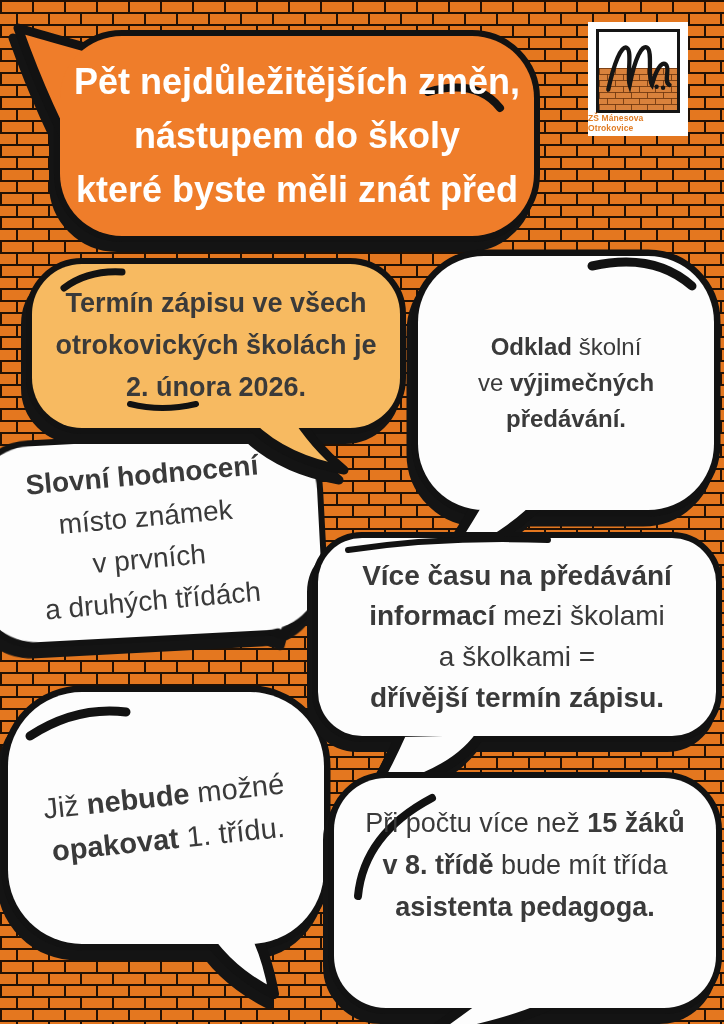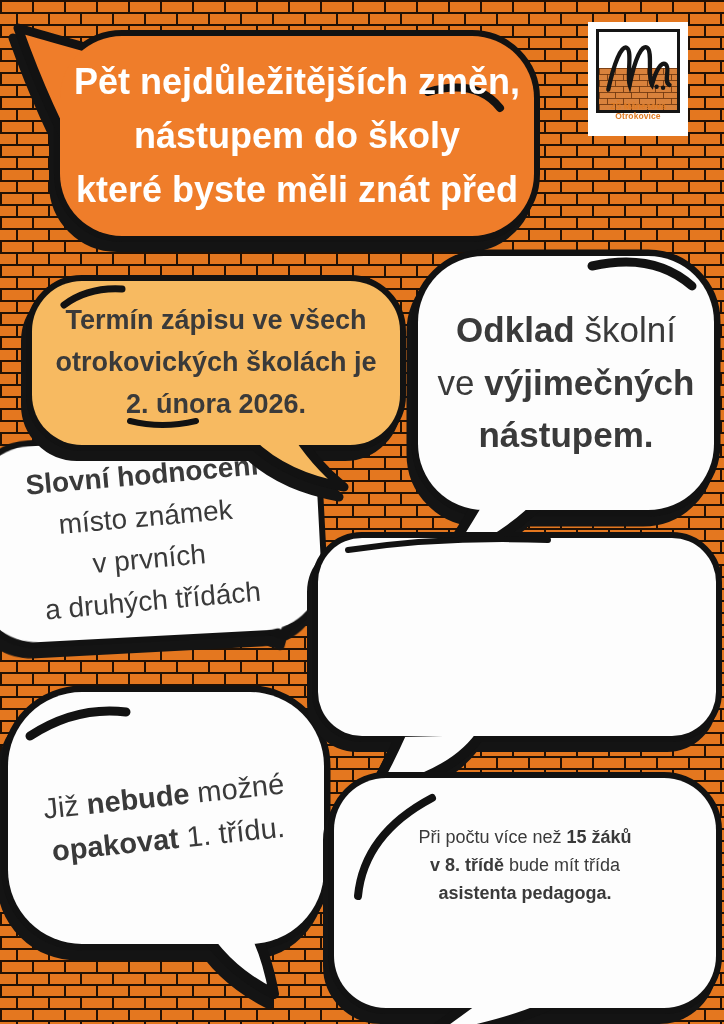--- a/index.html
+++ b/index.html
@@ -32,21 +32,21 @@
     position:absolute;display:flex;flex-direction:column;align-items:center;justify-content:center;
     text-align:center;color:#3A3A3A;font-weight:400;
   }
   .btext .b{font-weight:700;}
   .line{white-space:nowrap;}
   
   .logo{position:absolute;left:588px;top:22px;width:100px;height:114px;background:#fff;z-index:5;}
   .logo-frame{position:absolute;left:8px;top:7px;width:84px;height:84px;border:3px solid #151515;box-sizing:border-box;background:#fff;overflow:hidden;}
   .logo-brick{position:absolute;left:0;bottom:0;width:100%;height:42px;}
   .logo-m{position:absolute;left:0;top:0;width:100%;height:100%;}
-  .logo-name{position:absolute;left:0;bottom:15px;width:100%;text-align:center;font-size:8.5px;font-weight:700;color:#E07C24;letter-spacing:0.1px;}
+  .logo-name{position:absolute;left:0;bottom:3px;width:100%;font-size:8.5px;font-weight:700;color:#E07C24;letter-spacing:0.1px;}
 </style>
 </head>
 <body>
 
 <div class="poster bricks">
 
   <div class="logo">
     <div class="logo-frame">
       <div class="logo-brick bricks-small"></div>
       <svg class="logo-m" viewBox="0 0 84 84">
@@ -65,21 +65,21 @@
       <rect x="52" y="16" width="474" height="200" rx="62" fill="#EF7D2A"></rect>
       <path d="M 420,72 Q 468,58 492,88" fill="none" stroke="#121212" stroke-width="8" stroke-linecap="round"></path>
     </svg>
     <div class="btext" style="left:52px;right:18px;top:16px;bottom:16px;color:#fff;font-weight:700;font-size:36px;line-height:1.5">
       <div class="line">Pět nejdůležitějších změn,</div>
       <div class="line">nástupem do školy</div>
       <div class="line">které byste měli znát před</div>
     </div>
   </div>
 
-  <div class="bubble" style="left:24px;top:271px;width:400px;height:235px;z-index:2">
+  <div class="bubble" style="left:24px;top:254px;width:400px;height:235px;z-index:2">
     <svg width="400" height="235" viewBox="0 0 400 235">
       <rect x="8" y="10" width="368" height="164" rx="50" fill="#F7BA61" stroke="#121212" stroke-width="12"></rect>
       <path d="M 216,160 Q 252,204 320,216 Q 290,192 268,156 Z" fill="#F7BA61" stroke="#121212" stroke-width="9" stroke-linejoin="round"></path>
       <rect x="8" y="10" width="368" height="164" rx="50" fill="#F7BA61"></rect>
       <path d="M 40,34 Q 64,16 98,18" fill="none" stroke="#121212" stroke-width="7" stroke-linecap="round"></path>
       <path d="M 106,150 Q 138,158 172,150" fill="none" stroke="#121212" stroke-width="6" stroke-linecap="round"></path>
     </svg>
     <div class="btext" style="left:8px;right:24px;top:10px;bottom:61px;font-weight:700;font-size:27px;line-height:1.55">
       <div class="line">Termín zápisu ve všech</div>
       <div class="line">otrokovických školách je</div>
@@ -87,24 +87,24 @@
     </div>
   </div>
 
   <div class="bubble" style="left:406px;top:246px;width:318px;height:334px;z-index:2">
     <svg width="318" height="334" viewBox="0 0 318 334">
       <rect x="12" y="10" width="296" height="254" rx="66" fill="#FDFDFD" stroke="#121212" stroke-width="13"></rect>
       <path d="M 76,250 Q 48,298 28,324 Q 106,292 142,248 Z" fill="#FDFDFD" stroke="#121212" stroke-width="10" stroke-linejoin="round"></path>
       <rect x="12" y="10" width="296" height="254" rx="66" fill="#FDFDFD"></rect>
       <path d="M 186,20 Q 248,6 286,40" fill="none" stroke="#121212" stroke-width="9" stroke-linecap="round"></path>
     </svg>
-    <div class="btext" style="left:12px;right:10px;top:10px;bottom:70px;font-size:35px;line-height:1.5">
+    <div class="btext" style="left:12px;right:10px;top:10px;bottom:70px;font-size:24px;line-height:1.5">
       <div class="line"><span class="b">Odklad</span><span> školní</span></div>
       <div class="line"><span>ve </span><span class="b">výjimečných</span></div>
-      <div class="line"><span class="b">nástupem.</span></div>
+      <div class="line"><span class="b">předávání.</span></div>
     </div>
   </div>
 
   <div class="bubble" style="left:-30px;top:430px;width:366px;height:240px;z-index:1;transform:rotate(-3deg)">
     <svg width="366" height="240" viewBox="0 0 366 240">
       <rect x="6" y="10" width="344" height="196" rx="58" fill="#FDFDFD" stroke="#121212" stroke-width="12"></rect>
       <path d="M 280,130 Q 324,176 310,212 Q 262,194 250,168 Z" fill="#FDFDFD" stroke="#121212" stroke-width="9" stroke-linejoin="round"></path>
       <rect x="6" y="10" width="344" height="196" rx="58" fill="#FDFDFD"></rect>
     </svg>
     <div class="btext" style="left:6px;right:16px;top:10px;bottom:34px;font-size:28px;line-height:1.5;transform:rotate(-2deg)">
@@ -115,20 +115,26 @@
     </div>
   </div>
 
   <div class="bubble" style="left:304px;top:528px;width:420px;height:296px;z-index:3">
     <svg width="420" height="296" viewBox="0 0 420 296">
       <rect x="14" y="10" width="398" height="198" rx="44" fill="#FDFDFD" stroke="#121212" stroke-width="12"></rect>
       <path d="M 98,204 Q 80,244 66,266 Q 152,248 180,202 Z" fill="#FDFDFD" stroke="#121212" stroke-width="10" stroke-linejoin="round"></path>
       <rect x="14" y="10" width="398" height="198" rx="44" fill="#FDFDFD"></rect>
       <path d="M 44,22 Q 140,8 244,12" fill="none" stroke="#121212" stroke-width="6" stroke-linecap="round"></path>
     </svg>
+    <div class="btext" style="left:14px;right:8px;top:10px;bottom:88px;font-size:28px;line-height:1.45">
+      <div class="line"><span class="b">Více času na předávání</span></div>
+      <div class="line"><span class="b">informací</span><span> mezi školami</span></div>
+      <div class="line"><span>a školkami =</span></div>
+      <div class="line"><span class="b">dřívější termín zápisu.</span></div>
+    </div>
   </div>
 
   <div class="bubble" style="left:-4px;top:680px;width:344px;height:330px;z-index:2">
     <svg width="344" height="330" viewBox="0 0 344 330">
       <rect x="12" y="12" width="316" height="252" rx="74" fill="#FDFDFD" stroke="#121212" stroke-width="13"></rect>
       <path d="M 205,248 Q 230,290 278,314 Q 270,270 254,244 Z" fill="#FDFDFD" stroke="#121212" stroke-width="10" stroke-linejoin="round"></path>
       <rect x="12" y="12" width="316" height="252" rx="74" fill="#FDFDFD"></rect>
       <path d="M 34,56 Q 80,26 130,32" fill="none" stroke="#121212" stroke-width="9" stroke-linecap="round"></path>
     </svg>
     <div class="btext" style="left:12px;right:16px;top:12px;bottom:66px;font-size:29px;line-height:1.5;transform:rotate(-6deg)">
@@ -137,20 +143,20 @@
     </div>
   </div>
 
   <div class="bubble" style="left:320px;top:768px;width:404px;height:256px;z-index:3">
     <svg width="404" height="290" viewBox="0 0 404 290">
       <rect x="14" y="10" width="382" height="230" rx="52" fill="#FDFDFD" stroke="#121212" stroke-width="12"></rect>
       <path d="M 152,234 Q 122,256 96,274 Q 214,252 244,228 Z" fill="#FDFDFD" stroke="#121212" stroke-width="10" stroke-linejoin="round"></path>
       <rect x="14" y="10" width="382" height="230" rx="52" fill="#FDFDFD"></rect>
       <path d="M 112,30 Q 44,66 38,128" fill="none" stroke="#121212" stroke-width="8" stroke-linecap="round"></path>
     </svg>
-    <div class="btext" style="left:14px;right:8px;top:10px;bottom:70px;font-size:18px;line-height:1.55">
+    <div class="btext" style="left:14px;right:8px;top:10px;bottom:70px;font-size:27px;line-height:1.55">
       <div class="line"><span>Při počtu více než </span><span class="b">15 žáků</span></div>
       <div class="line"><span class="b">v 8.  třídě</span><span> bude mít třída</span></div>
       <div class="line"><span class="b">asistenta pedagoga.</span></div>
     </div>
   </div>
 
 </div>
 
 </body></html>

